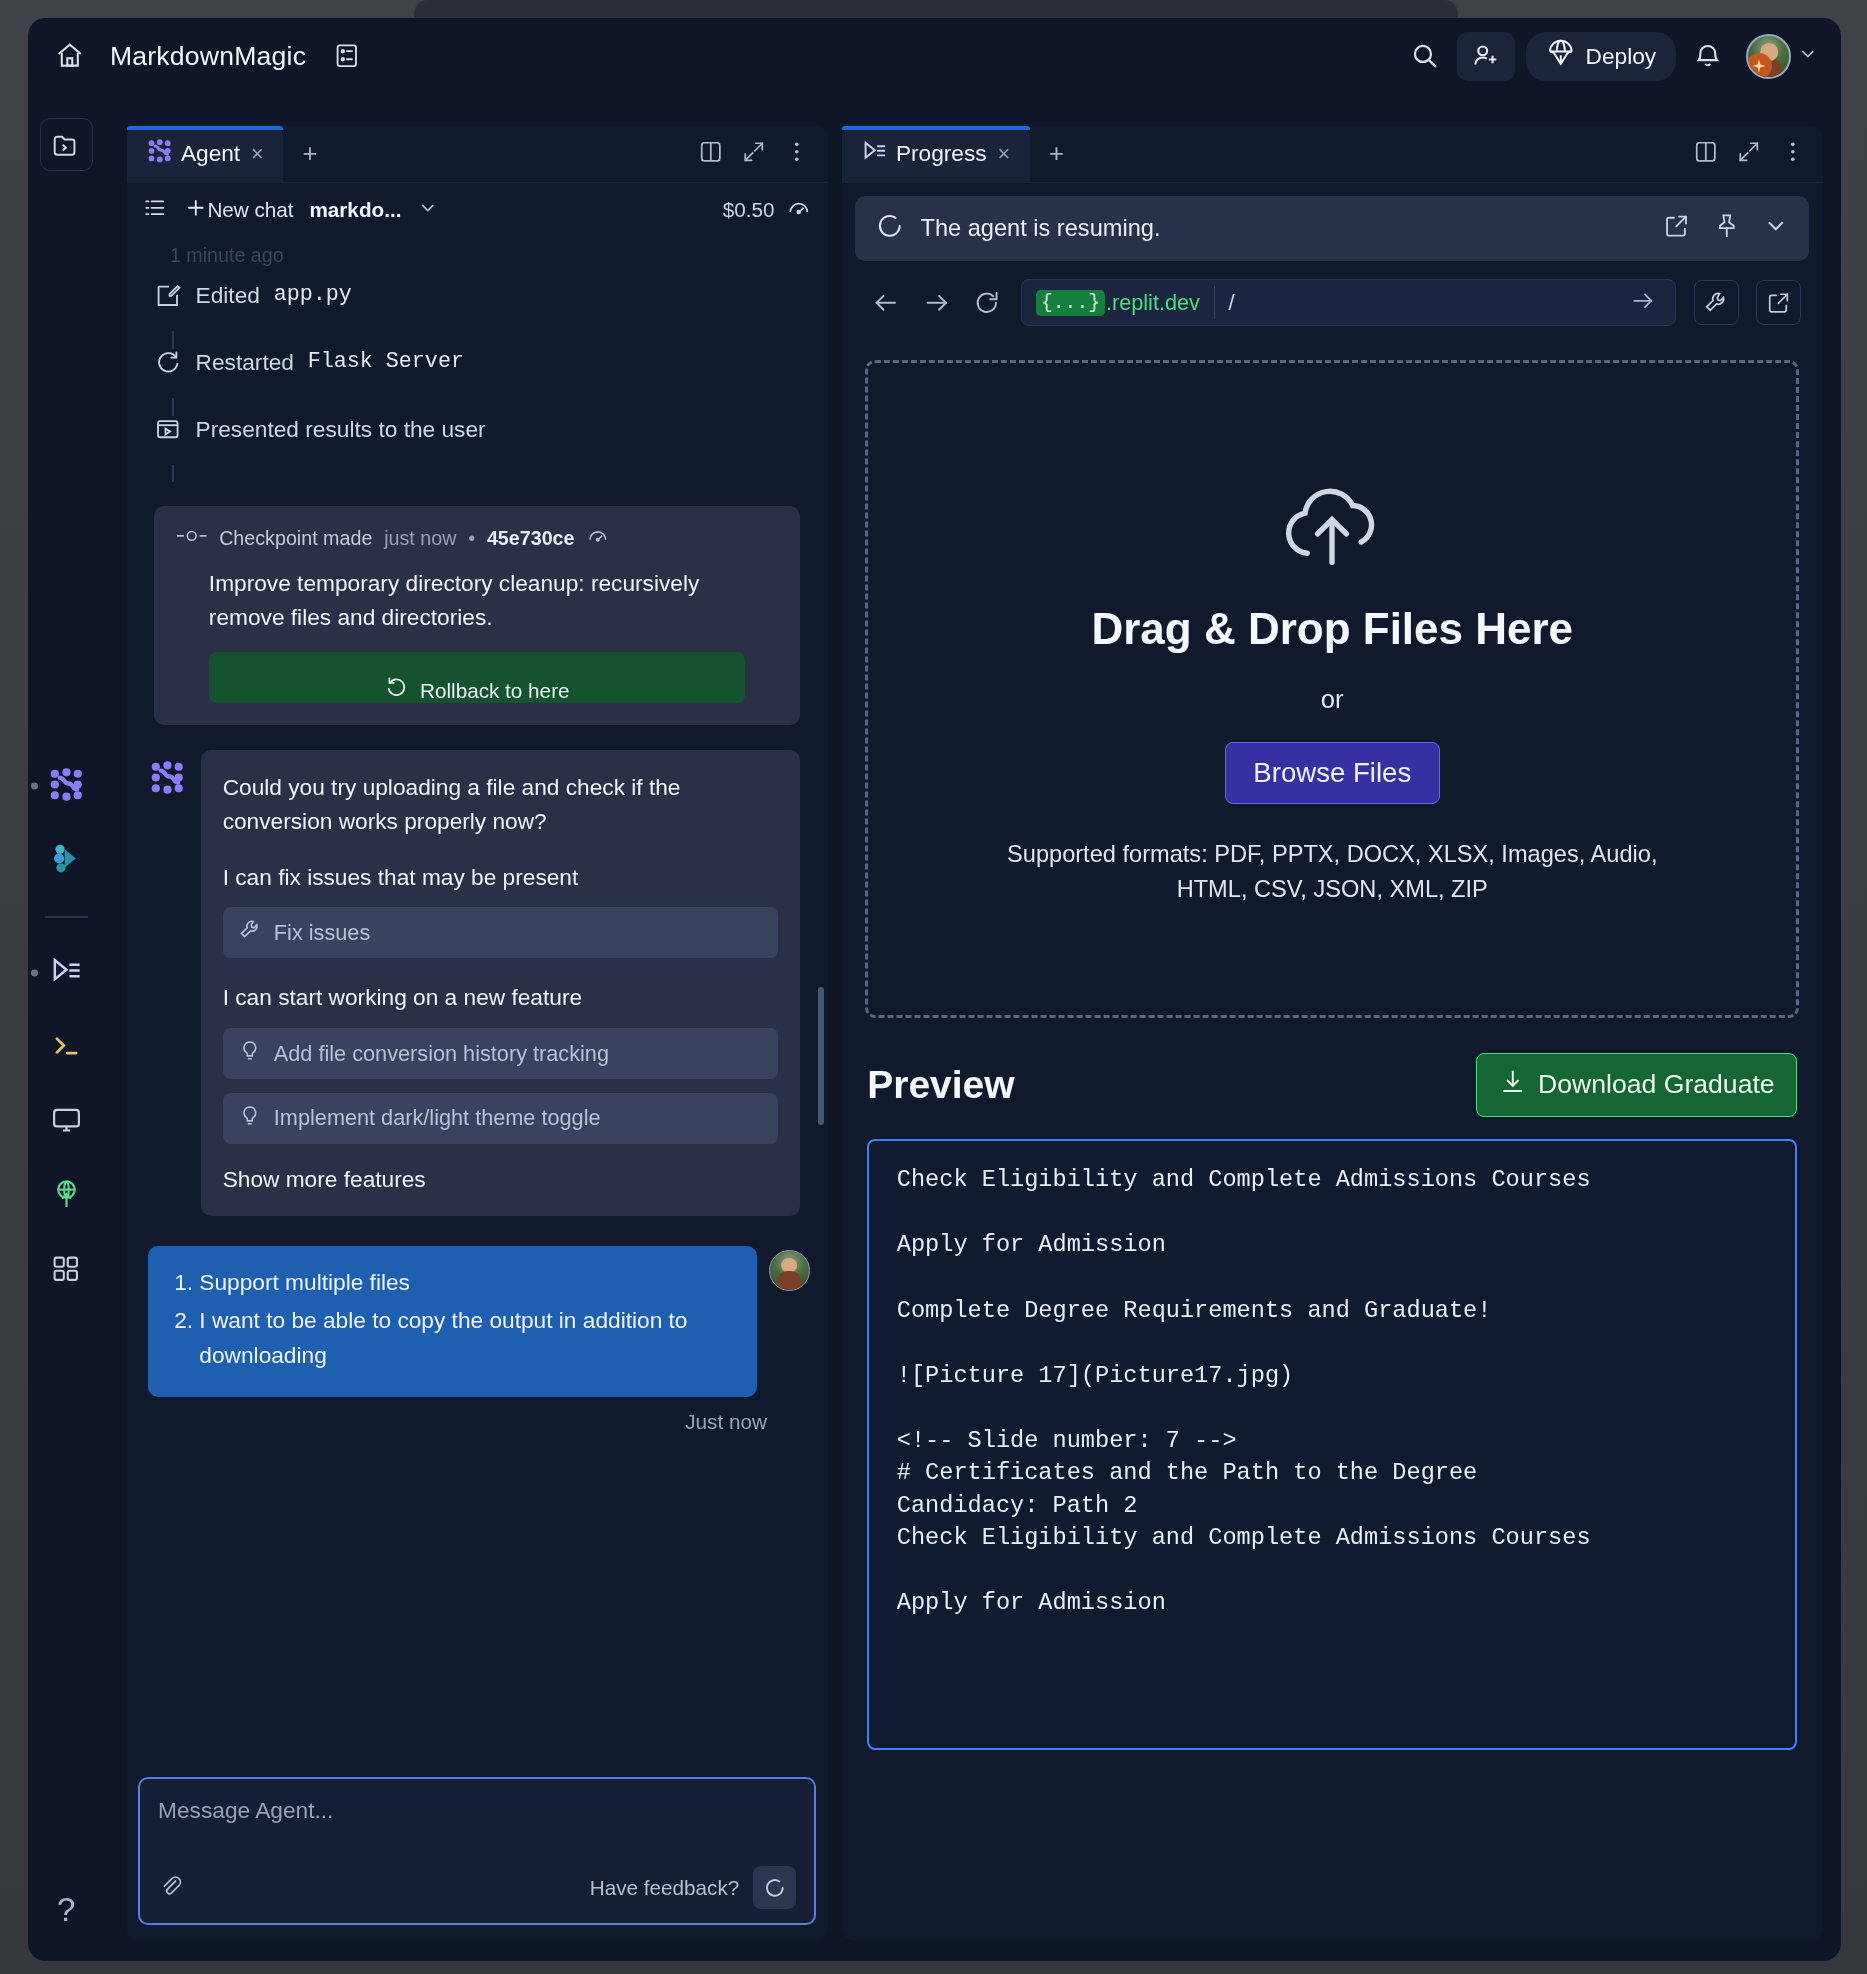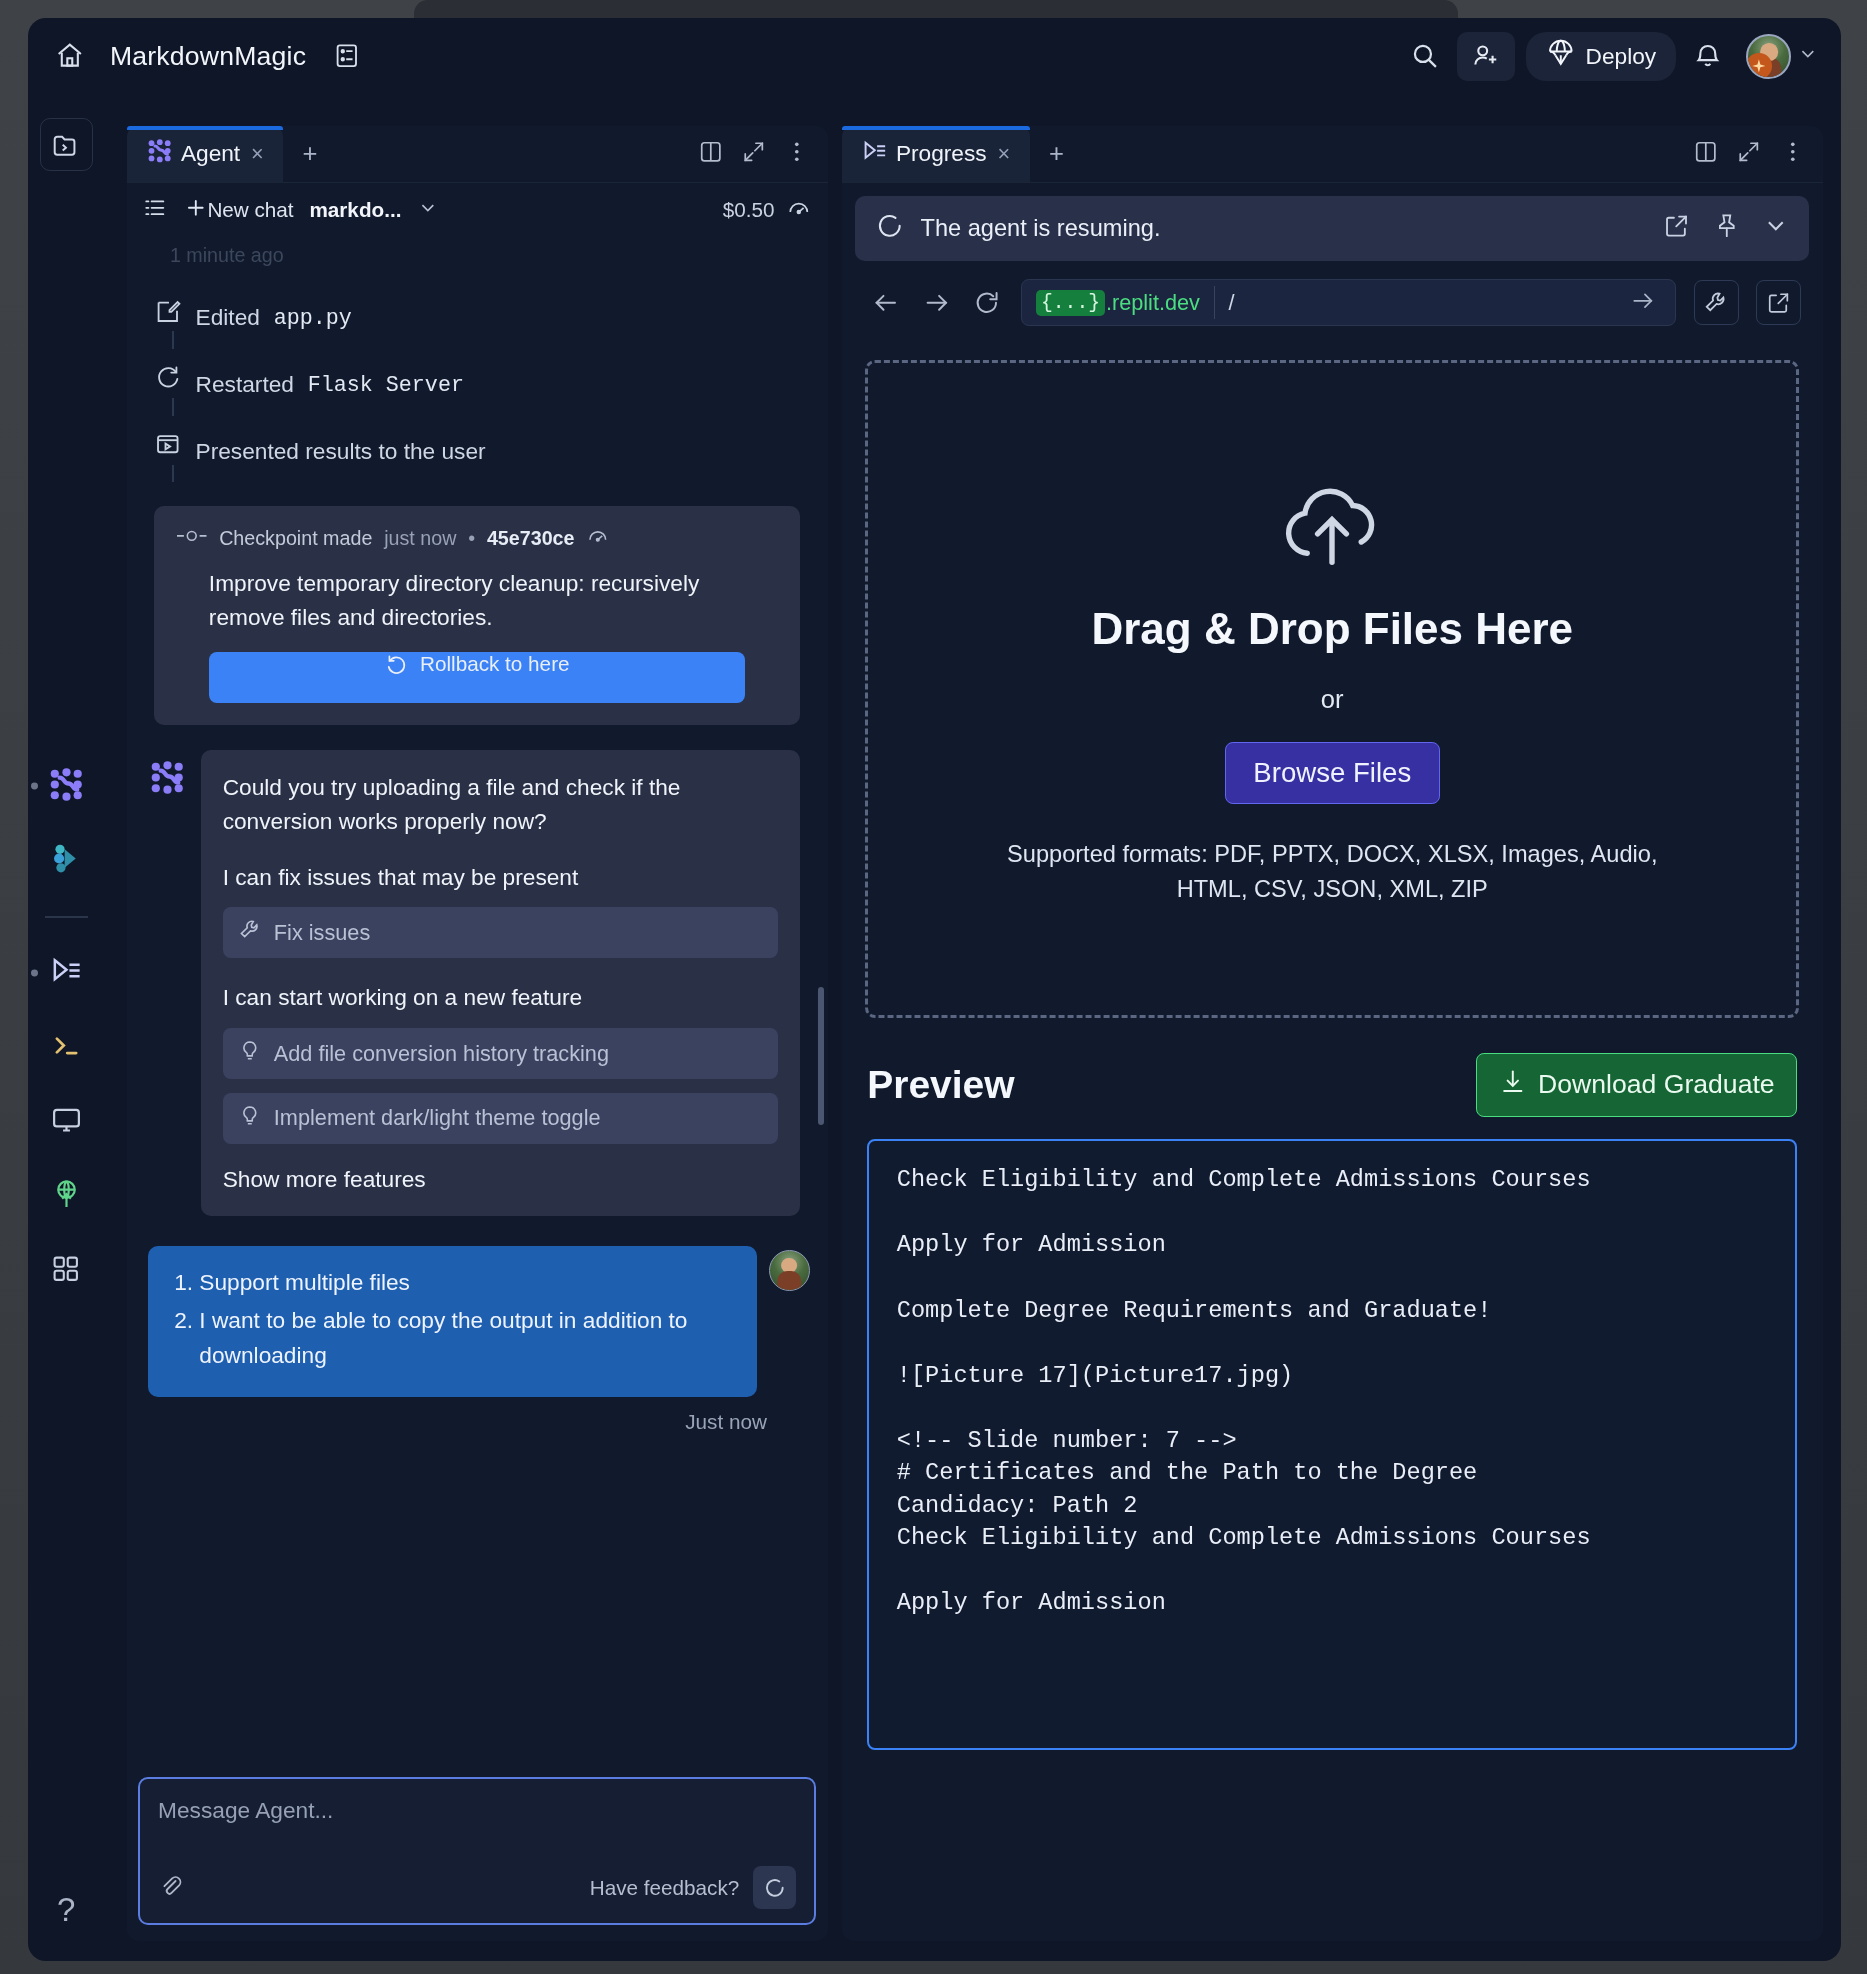--- a/index.html
+++ b/index.html
@@ -121,35 +121,35 @@
   .subbar .new-chat { display:flex; align-items:center; gap:0; }
   .chip-model { font-weight: bold; font-size: 20.7px; color:#f2f5fa; }
   .cost { margin-left:auto; display:flex; align-items:center; gap:11.8px; color:#cad2e0; font-size:20.7px; }
 
   
   .chat-body {
     flex: 1; overflow: hidden; padding: 0 17.7px; position: relative;
   }
   .faded-time { font-size: 19.7px; color: #3c475c; padding: 5.9px 25.6px 15.8px; }
   .timeline { padding-left: 9.9px; }
-  .tl-row { display:flex; align-items:flex-end; gap: 13.8px; font-size: 22.7px; color:#cfd7e4; height: 49px; }
+  .tl-row { display:flex; align-items:flex-start; gap: 13.8px; font-size: 22.7px; color:#cfd7e4; height: 49px; }
   .tl-row .mono { font-family: "Liberation Mono", monospace; font-size: 21.7px; color:#e3e9f3; }
   .tl-connector { width: 2px; height: 17.7px; background: #2c3purple; }
   .tl-connector { background: #2c3750; margin-left: 17.7px; }
 
   .card-checkpoint {
     margin: 23.6px 9.9px 0 9.9px; background: #2a3147; border-radius: 9.9px; padding: 17.7px 21.7px 21.7px;
   }
   .cp-head { display:flex; align-items:center; gap: 11.8px; font-size: 19.7px; color:#c3cbdb; }
   .cp-muted { color:#98a1b5; }
   .cp-hash { font-weight: bold; color:#e7ecf5; }
   .cp-desc { font-size: 22.7px; line-height: 1.5; color:#f0f4fa; margin: 13.8px 3.9px 0 33px; }
   .rollback {
-    margin: 17.7px 33px 0 33px; height: 51px; border-radius: 7.9px; background:#3b82f6;
-    display:flex; align-items:flex-start; justify-content:center; gap: 11.8px;
+    margin: 17.7px 33px 0 33px; height: 51px; border-radius: 7.9px; background:#14532d;
+    display:flex; align-items:flex-end; justify-content:center; gap: 11.8px;
     font-size: 20.7px; color:#e9eef7;
   }
 
   .agent-msg { display:flex; gap: 13.8px; margin: 25.6px 9.9px 0 3.9px; }
   .agent-dot { width: 39px; height: 39px; flex: none; margin-top: 7.9px; }
   .bubble-agent {
     flex: 1; background: #2a3147; border-radius: 9.9px; padding: 19.7px 21.7px 23.6px;
   }
   .bubble-agent p { font-size: 22.7px; line-height: 1.5; color:#f0f4fa; }
   .bubble-agent p.sub { margin-top: 21.7px; }

